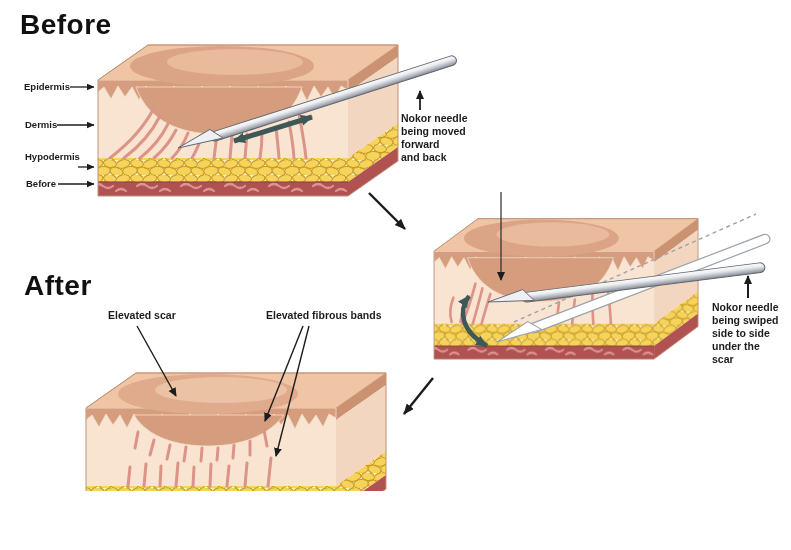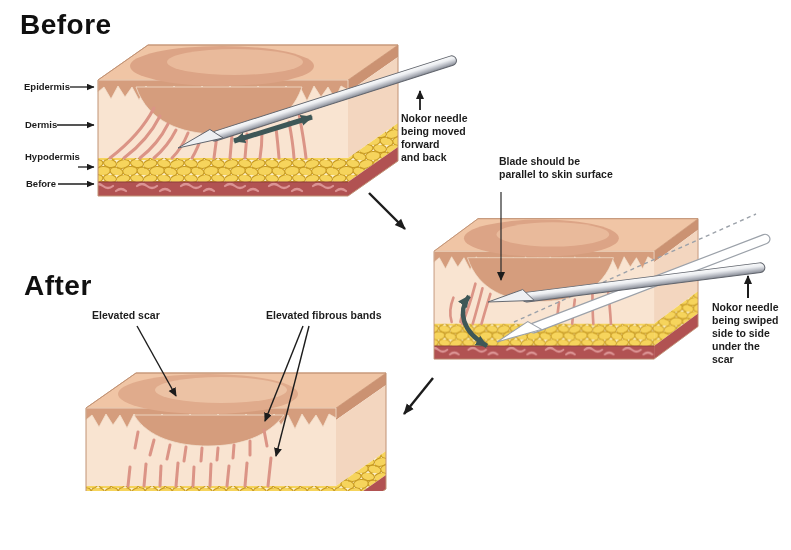--- a/index.html
+++ b/index.html
@@ -180,23 +180,21 @@
 
 <div class="layer" style="left:24px;top:81px;">Epidermis</div>
 <div class="layer" style="left:25px;top:119px;">Dermis</div>
 <div class="layer" style="left:25px;top:151px;">Hypodermis</div>
 <div class="layer" style="left:26px;top:178px;">Before</div>
 
 <div class="ann" style="left:401px;top:112px;width:82px;">Nokor needle
 being moved
 forward
 and back</div>
-<div class="ann" style="left:499px;top:155px;width:132px;">Blade should be
-parallel to skin surface</div>
 <div class="ann" style="left:712px;top:301px;width:80px;">Nokor needle
 being swiped
 side to side
 under the
 scar</div>
-<div class="ann" style="left:92px;top:309px;">Elevated scar</div>
+<div class="ann" style="left:108px;top:309px;">Elevated scar</div>
 <div class="ann" style="left:266px;top:309px;">Elevated fibrous bands</div>
 
 </div>
 
 </body></html>

